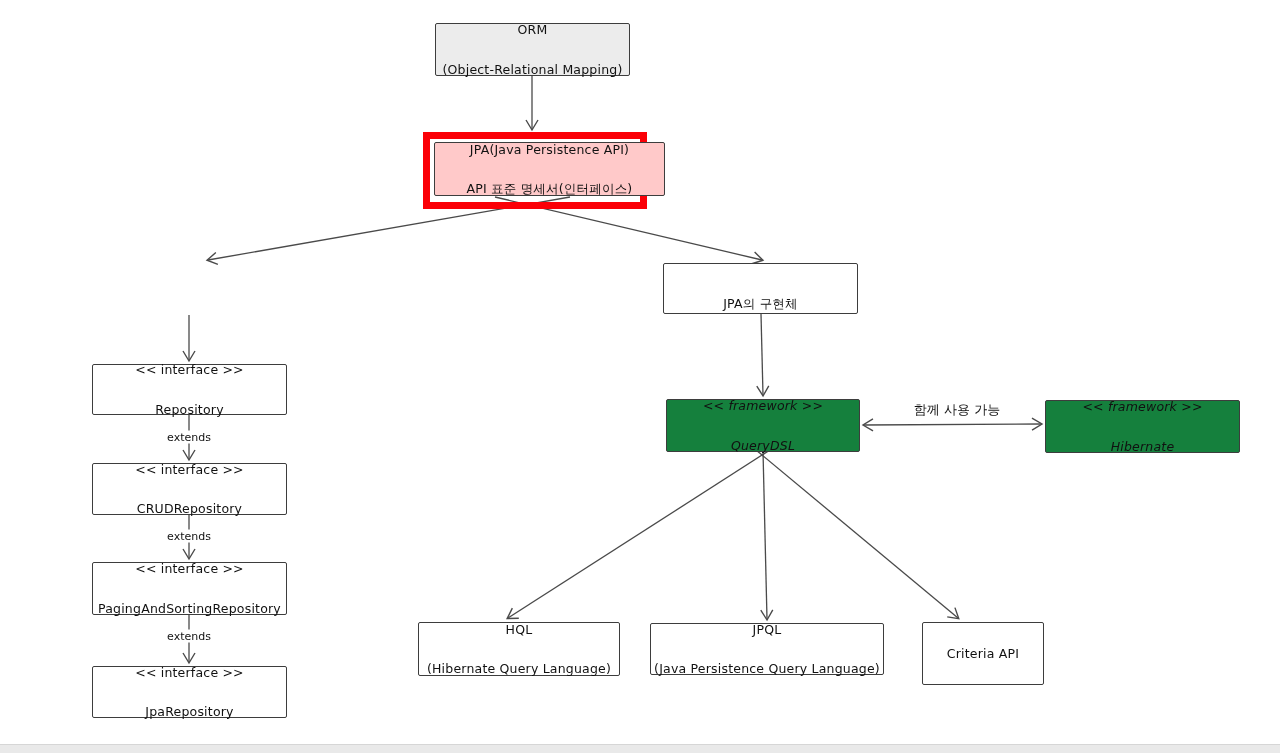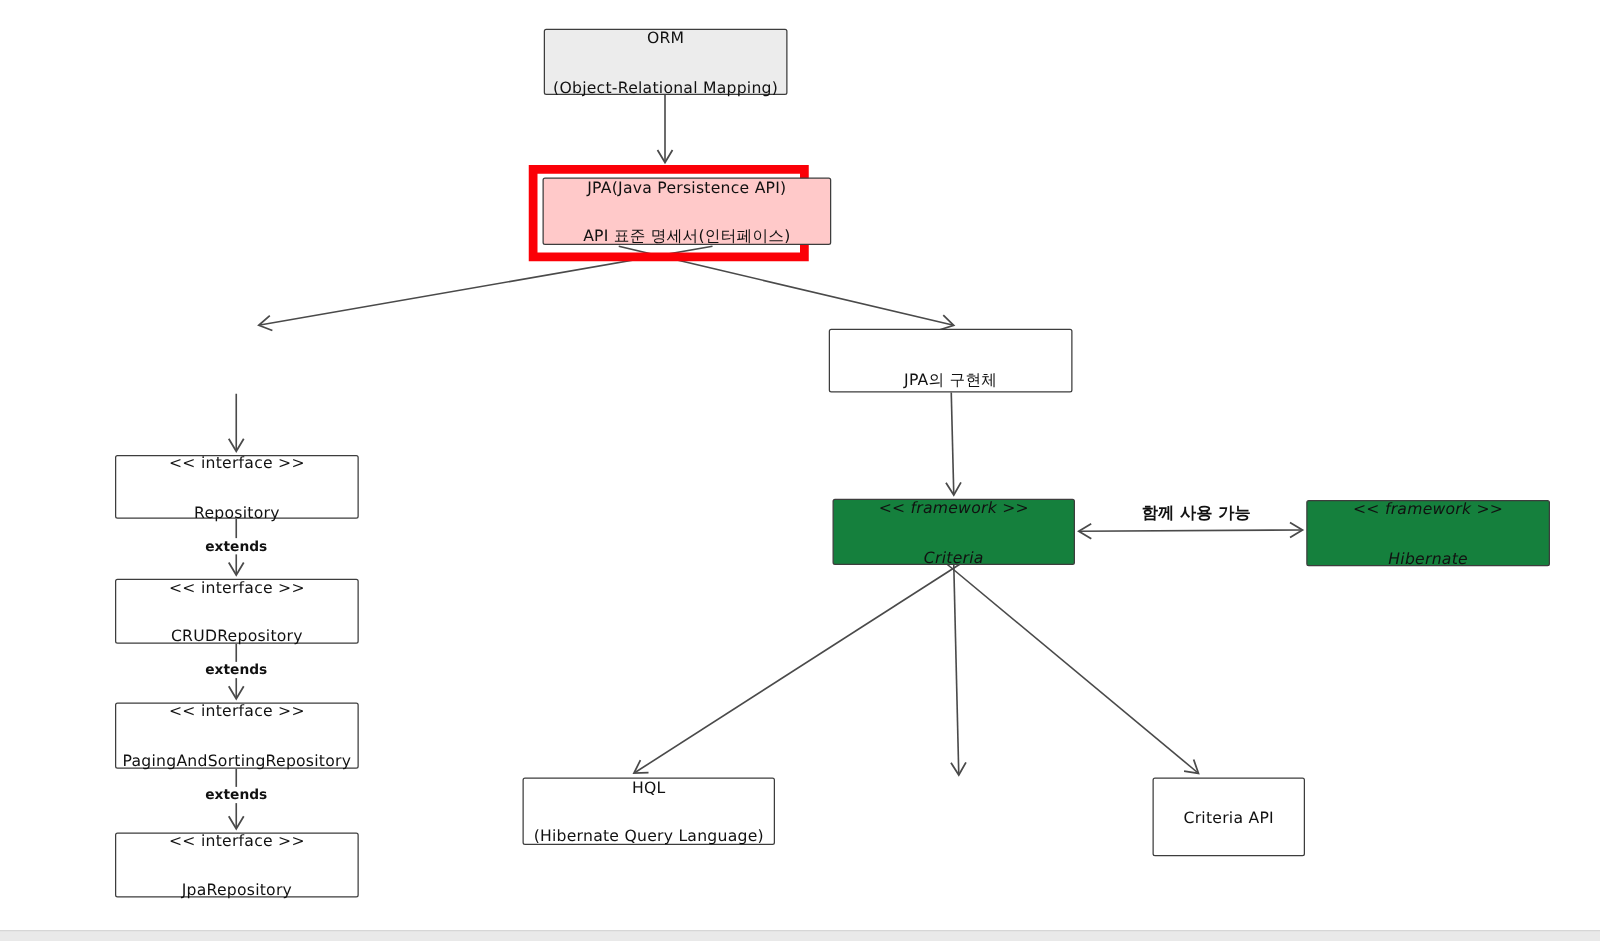--- a/index.html
+++ b/index.html
@@ -39,21 +39,20 @@
     z-index:2;
   }
   .edge-label{
     position:absolute;
     transform:translate(-50%,-50%);
     background:#ffffff;
     padding:0 4px;
     font-size:11px;
     z-index:4;
     white-space:nowrap;
-    font-weight:bold;
   }
   .edge-label.big{font-size:13px;background:transparent;}
   #bottom-strip{
     position:absolute;left:0;bottom:0;width:100%;height:8px;
     background:#e9e9e9;border-top:1px solid #d6d6d6;z-index:5;
   }
 </style>
 </head>
 <body>
 
@@ -118,33 +117,37 @@
     <div>&lt;&lt; interface &gt;&gt;</div>
     <div>JpaRepository</div>
   </div>
 
   <div class="node" style="left:663px;top:263px;width:195px;height:51px;justify-content:flex-end;">
     <div>JPA의 구현체</div>
   </div>
 
   <div class="node fill-blue" style="left:666px;top:399px;width:194px;height:53px;">
     <div>&lt;&lt; framework &gt;&gt;</div>
-    <div>Criteria</div>
+    <div>QueryDSL</div>
   </div>
 
   <div class="node fill-blue" style="left:1045px;top:400px;width:195px;height:53px;">
     <div>&lt;&lt; framework &gt;&gt;</div>
     <div>Hibernate</div>
   </div>
 
   <div class="node" style="left:418px;top:622px;width:202px;height:54px;">
     <div>HQL</div>
     <div>(Hibernate Query Language)</div>
   </div>
 
+  <div class="node" style="left:650px;top:623px;width:234px;height:52px;">
+    <div>JPQL</div>
+    <div>(Java Persistence Query Language)</div>
+  </div>
 
   <div class="node" style="left:922px;top:622px;width:122px;height:63px;">
     <div>Criteria API</div>
   </div>
 
   <div class="edge-label" style="left:189px;top:437px;">extends</div>
   <div class="edge-label" style="left:189px;top:536px;">extends</div>
   <div class="edge-label" style="left:189px;top:636px;">extends</div>
   <div class="edge-label big" style="left:957px;top:410px;">함께 사용 가능</div>
 

